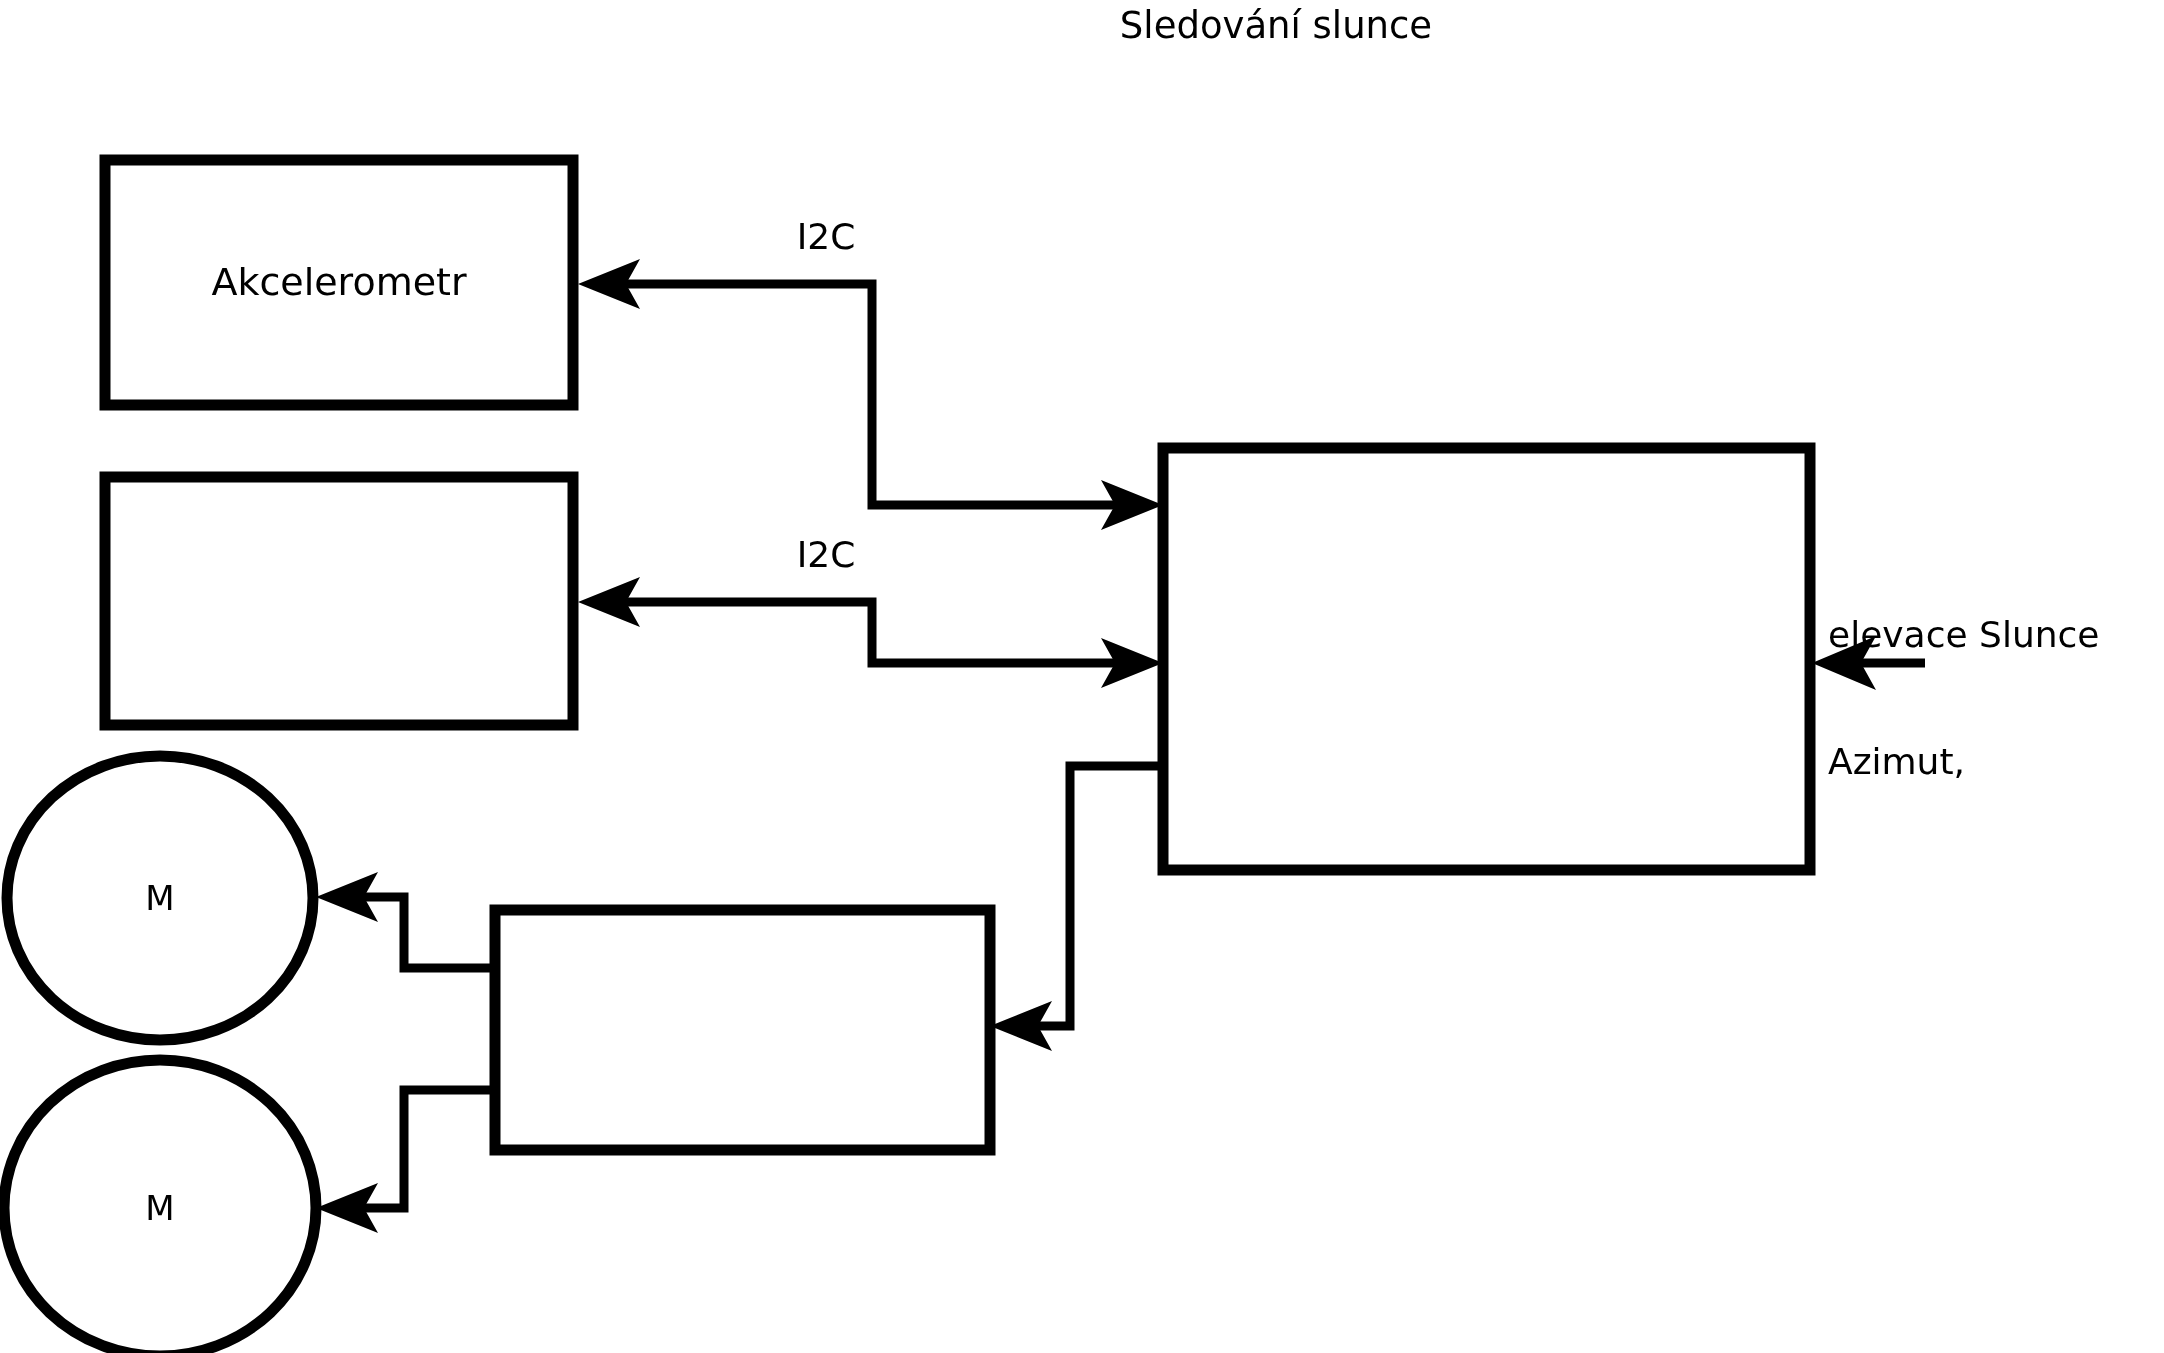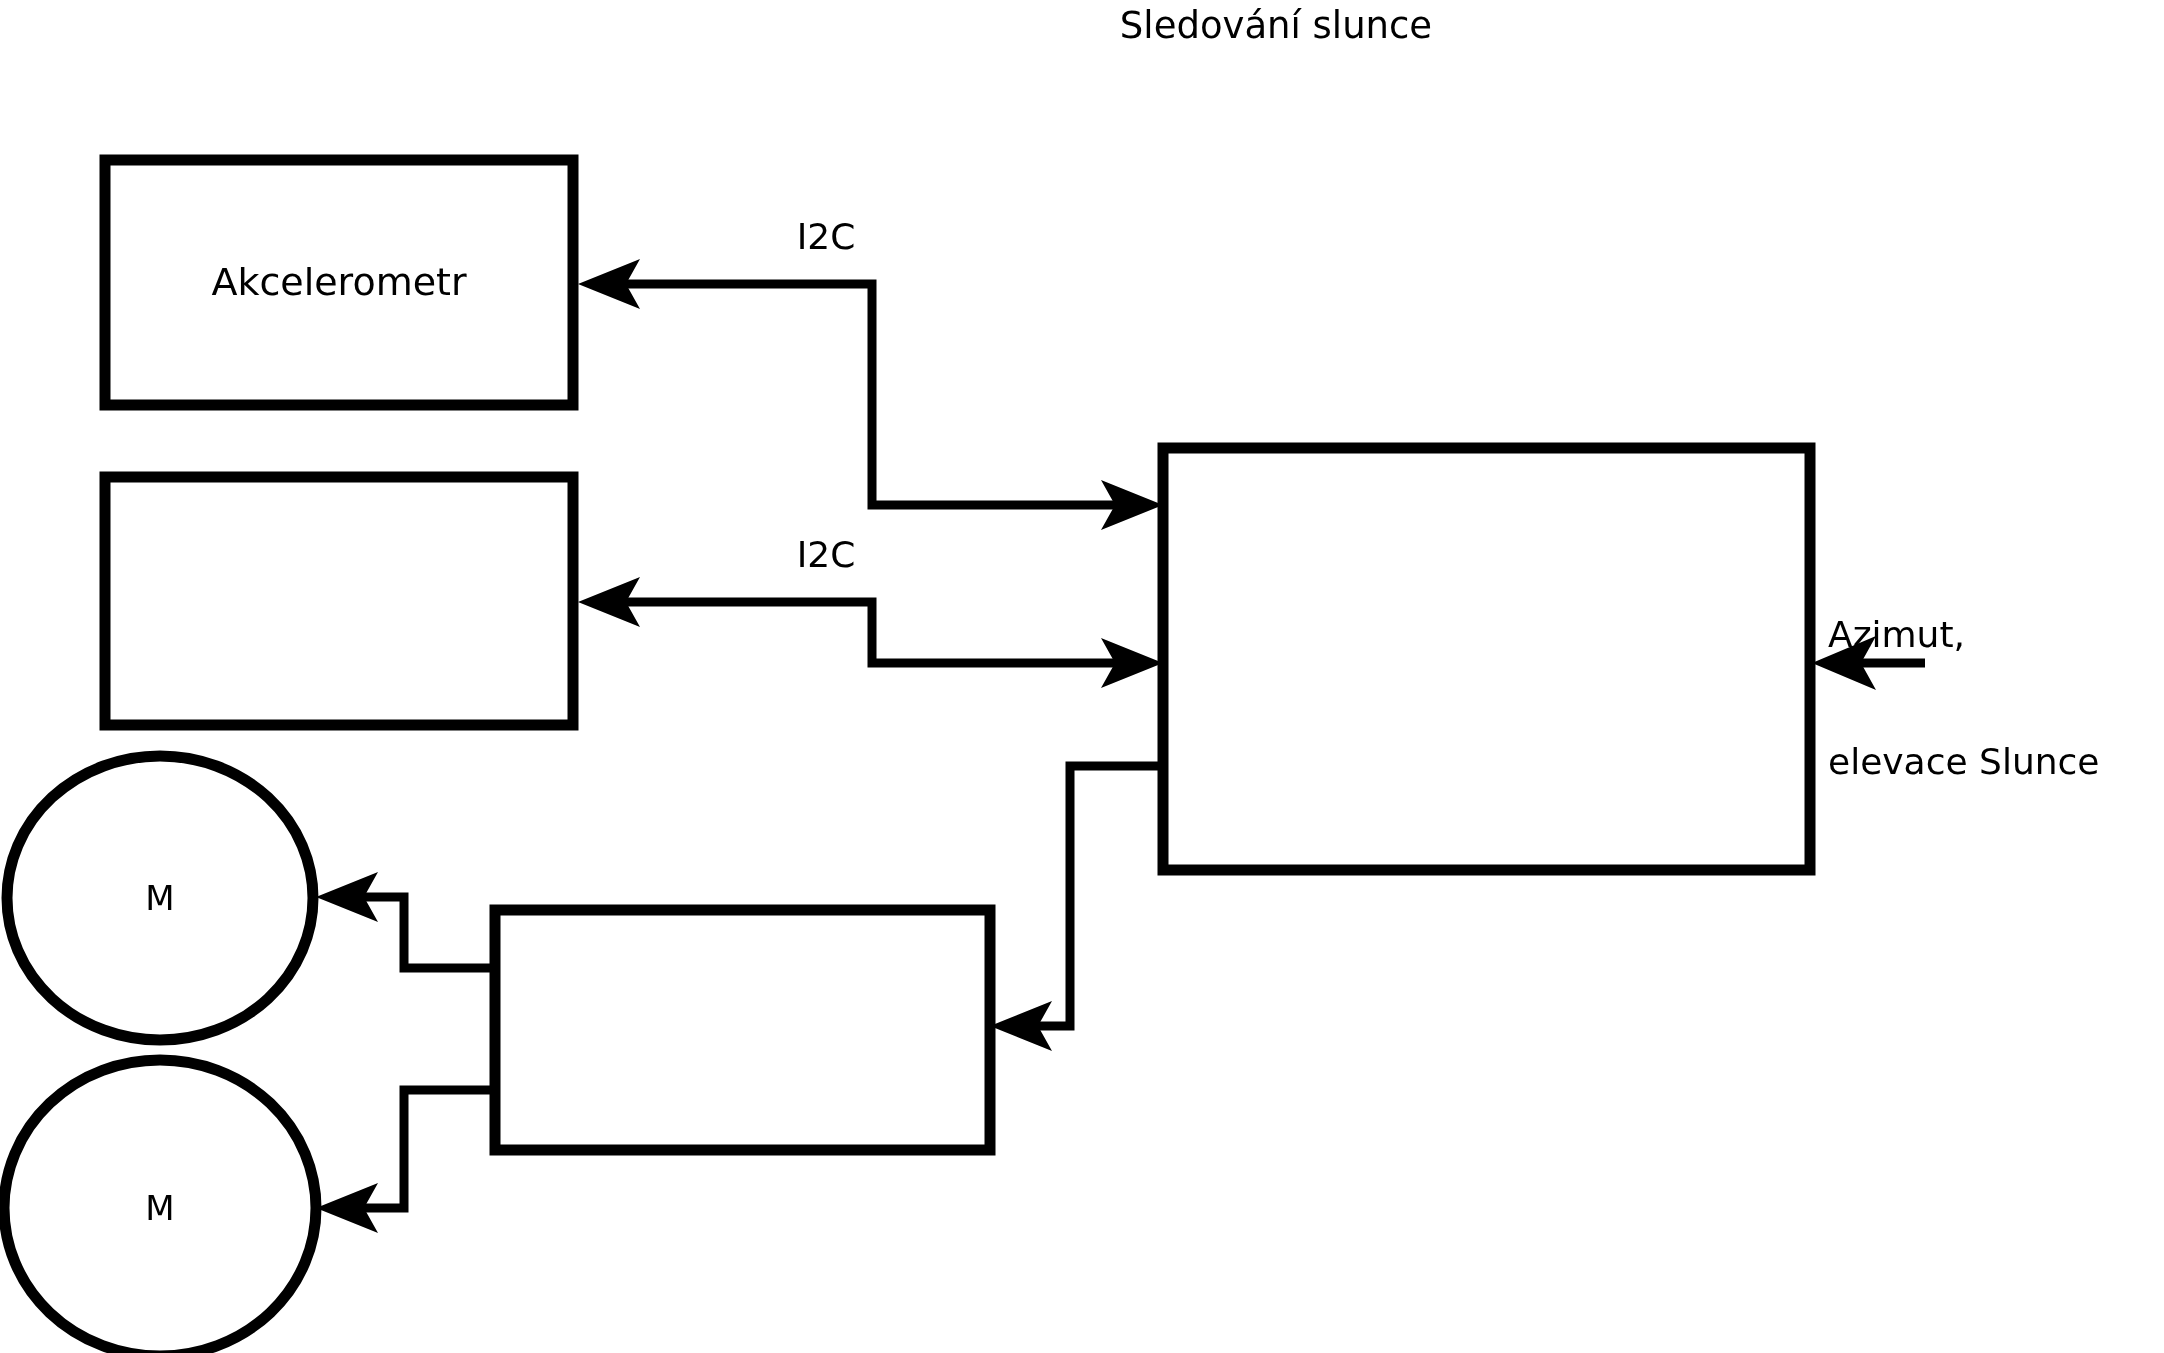--- a/index.html
+++ b/index.html
@@ -126,17 +126,17 @@
 
   <div class="lbl lbl-motor centered" style="left:7px; top:856px; width:306px; height:84px;">M</div>
 
   <div class="lbl lbl-motor centered" style="left:4px; top:1166px; width:312px; height:84px;">M</div>
 
   <div class="lbl lbl-wire centered" style="left:790px; top:218px; width:72px; height:38px;">I2C</div>
 
   <div class="lbl lbl-wire centered" style="left:790px; top:536px; width:72px; height:38px;">I2C</div>
 
   <div class="lbl lbl-side" style="left:1828px; top:529px; width:330px;">
+    <div>elevace Slunce</div>
     <div>Azimut,</div>
-    <div>elevace Slunce</div>
   </div>
 
 </div>
 
 </body></html>

